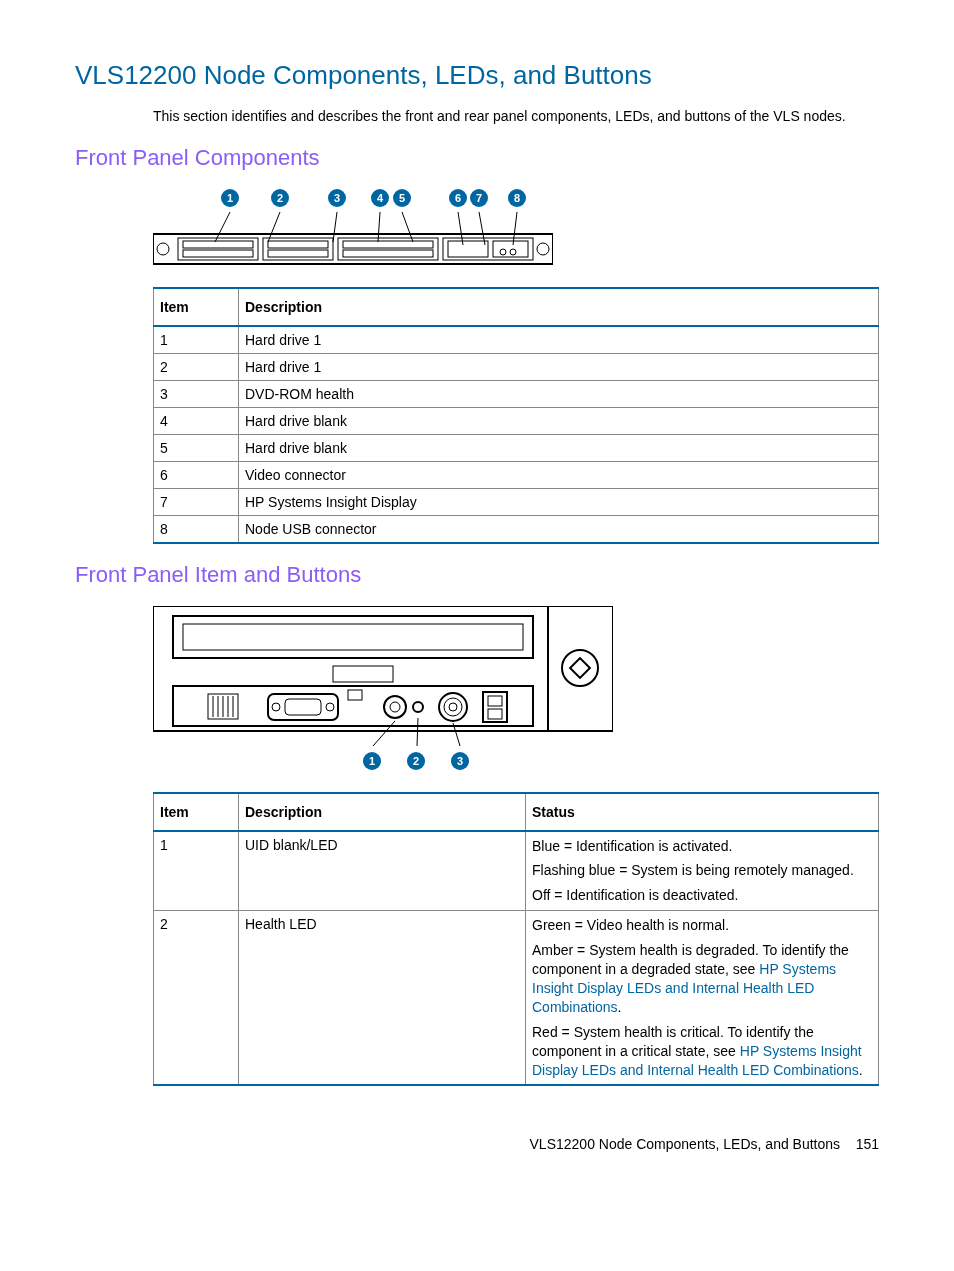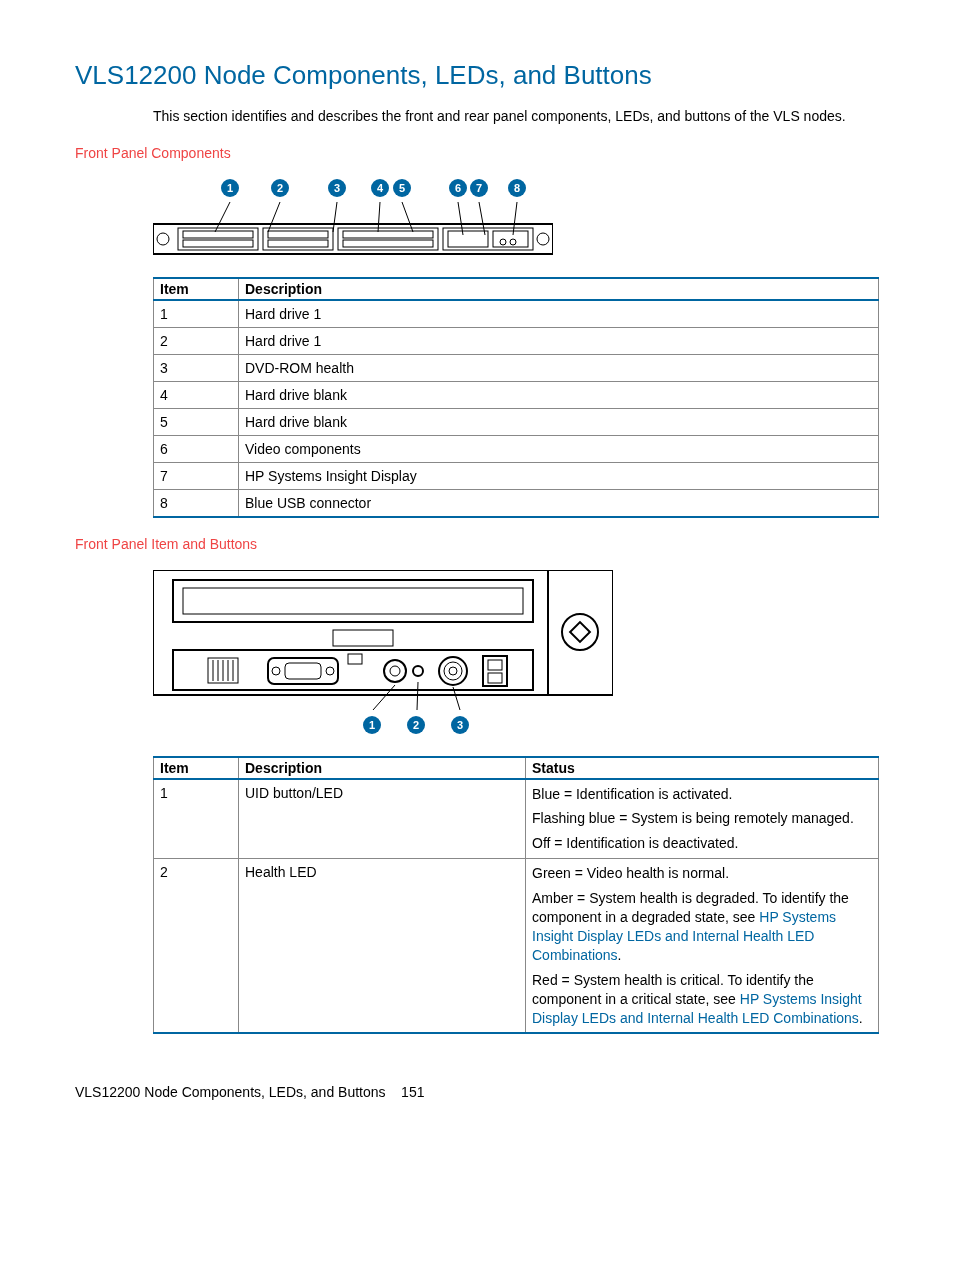--- a/index.html
+++ b/index.html
@@ -13,23 +13,23 @@
     box-sizing: border-box;
   }
   h1 {
     color: #0066a1;
     font-weight: normal;
     font-size: 26px;
     margin: 0 0 10px 0;
     font-family: Arial, sans-serif;
   }
   h2 {
-    color: #ef4444;
+    color: #8b5cf6;
     font-weight: normal;
-    font-size: 14px;
+    font-size: 22px;
     margin: 18px 0 18px 0;
   }
   .intro {
     margin: 16px 0 0 78px;
     line-height: 1.4;
   }
   .diagram-container {
     margin: 10px 0 20px 78px;
   }
   .callouts {
@@ -60,41 +60,42 @@
     margin-left: 78px;
     font-size: 14px;
   }
   table thead tr {
     border-top: 2px solid #0066a1;
     border-bottom: 2px solid #0066a1;
   }
   th {
     text-align: left;
     font-weight: bold;
-    padding: 2px 6px;
+    padding: 10px 6px;
     border-left: 1px solid #888;
     border-right: 1px solid #888;
   }
   td {
     padding: 5px 6px;
     border-left: 1px solid #888;
     border-right: 1px solid #888;
     border-bottom: 1px solid #888;
     vertical-align: top;
   }
   table tbody tr:last-child td {
     border-bottom: 2px solid #0066a1;
   }
   .col-item { width: 72px; }
   .col-status { width: 340px; }
   .status-block { margin-bottom: 6px; line-height: 1.35; }
   .status-block:last-child { margin-bottom: 0; }
   .link { color: #0066a1; }
   .footer {
     margin-top: 50px;
+    text-align: right;
     font-size: 14px;
   }
   .callouts2 {
     position: relative;
     height: 20px;
     margin-top: 6px;
   }
 </style>
 </head>
 <body>
@@ -170,29 +171,29 @@
       <tr>
         <td>4</td>
         <td>Hard drive blank</td>
       </tr>
       <tr>
         <td>5</td>
         <td>Hard drive blank</td>
       </tr>
       <tr>
         <td>6</td>
-        <td>Video components</td>
+        <td>Video connector</td>
       </tr>
       <tr>
         <td>7</td>
         <td>HP Systems Insight Display</td>
       </tr>
       <tr>
         <td>8</td>
-        <td>Blue USB connector</td>
+        <td>Node USB connector</td>
       </tr>
     </tbody>
 </table>
 
 <h2>Front Panel Item and Buttons</h2>
 
 <div class="diagram-container">
   <svg class="chassis-svg" width="460" height="140">
     <rect x="0" y="0" width="460" height="125" fill="none" stroke="#000" stroke-width="2"></rect>
     <rect x="395" y="0" width="65" height="125" fill="none" stroke="#000" stroke-width="2"></rect>
@@ -249,21 +250,21 @@
   <thead>
     <tr>
       <th class="col-item">Item</th>
       <th>Description</th>
       <th class="col-status">Status</th>
     </tr>
   </thead>
   <tbody id="table2-body">
       <tr>
         <td>1</td>
-        <td>UID button/LED</td>
+        <td>UID blank/LED</td>
         <td>
           <div class="status-block">Blue = Identification is activated.</div>
           <div class="status-block">Flashing blue = System is being remotely managed.</div>
           <div class="status-block">Off = Identification is deactivated.</div>
         </td>
       </tr>
       <tr>
         <td>2</td>
         <td>Health LED</td>
         <td>

